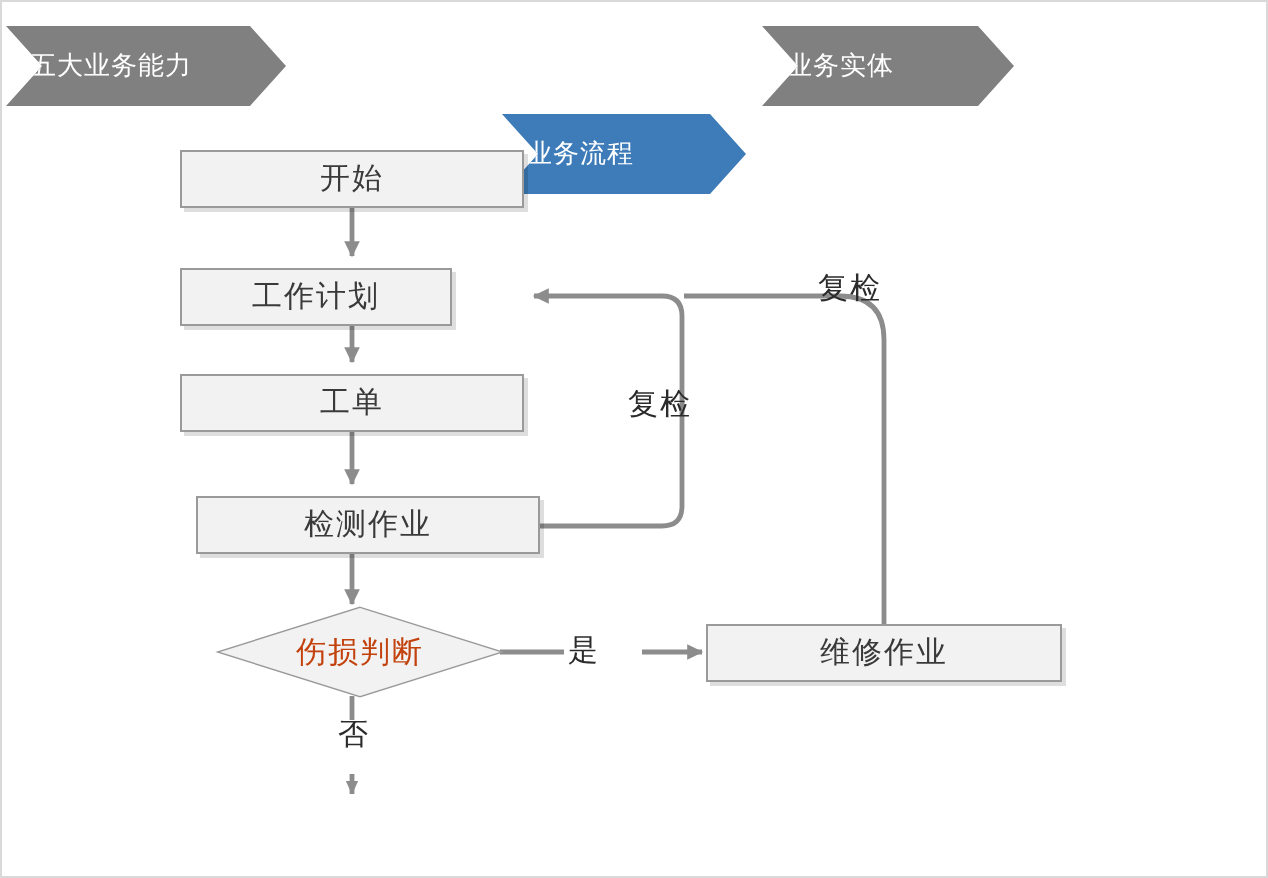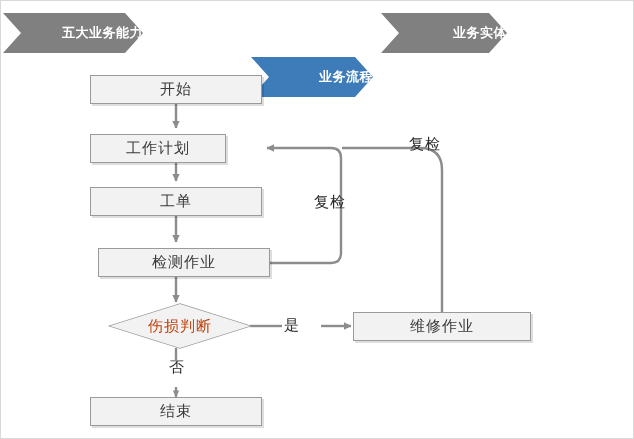--- a/index.html
+++ b/index.html
@@ -27,24 +27,24 @@
     top: 12px;
     width: 634px;
     height: 40px;
   }
   .chev {
     position: absolute;
     top: 0;
     height: 40px;
     display: flex;
     align-items: center;
-    justify-content: flex-end;
+    justify-content: flex-start;
     color: #ffffff;
     font-size: 13px;
-    font-weight: bold;
+    font-weight: normal;
     letter-spacing: 0.5px;
     -webkit-clip-path: polygon(0 0, calc(100% - 18px) 0, 100% 50%, calc(100% - 18px) 100%, 0 100%, 18px 50%);
     clip-path: polygon(0 0, calc(100% - 18px) 0, 100% 50%, calc(100% - 18px) 100%, 0 100%, 18px 50%);
     background: #808080;
     box-sizing: border-box;
     padding-left: 12px;
   }
   .chev.active { background: #3d7cb8; }
 
   
@@ -178,23 +178,20 @@
 
   <div class="diamond-wrap" style="left:109px; top:303px;">
     <div class="diamond-shape"></div>
     <div class="diamond-label">伤损判断</div>
   </div>
 
   <div class="node shadowed" style="left:352px; top:311px; width:178px; height:29px;">
     <span>维修作业</span>
   </div>
 
-  <div class="node shadowed" style="left:89px;  top:396px; width:172px; height:29px;">
-    <span>结束</span>
-  </div>
 
   <div class="edge-label" style="left:313px; top:192px;">复检</div>
 
   <div class="edge-label" style="left:408px; top:134px;">复检</div>
 
   <div class="edge-label" style="left:283px; top:315px;">是</div>
 
   <div class="edge-label" style="left:168px; top:357px;">否</div>
 
 </div>

